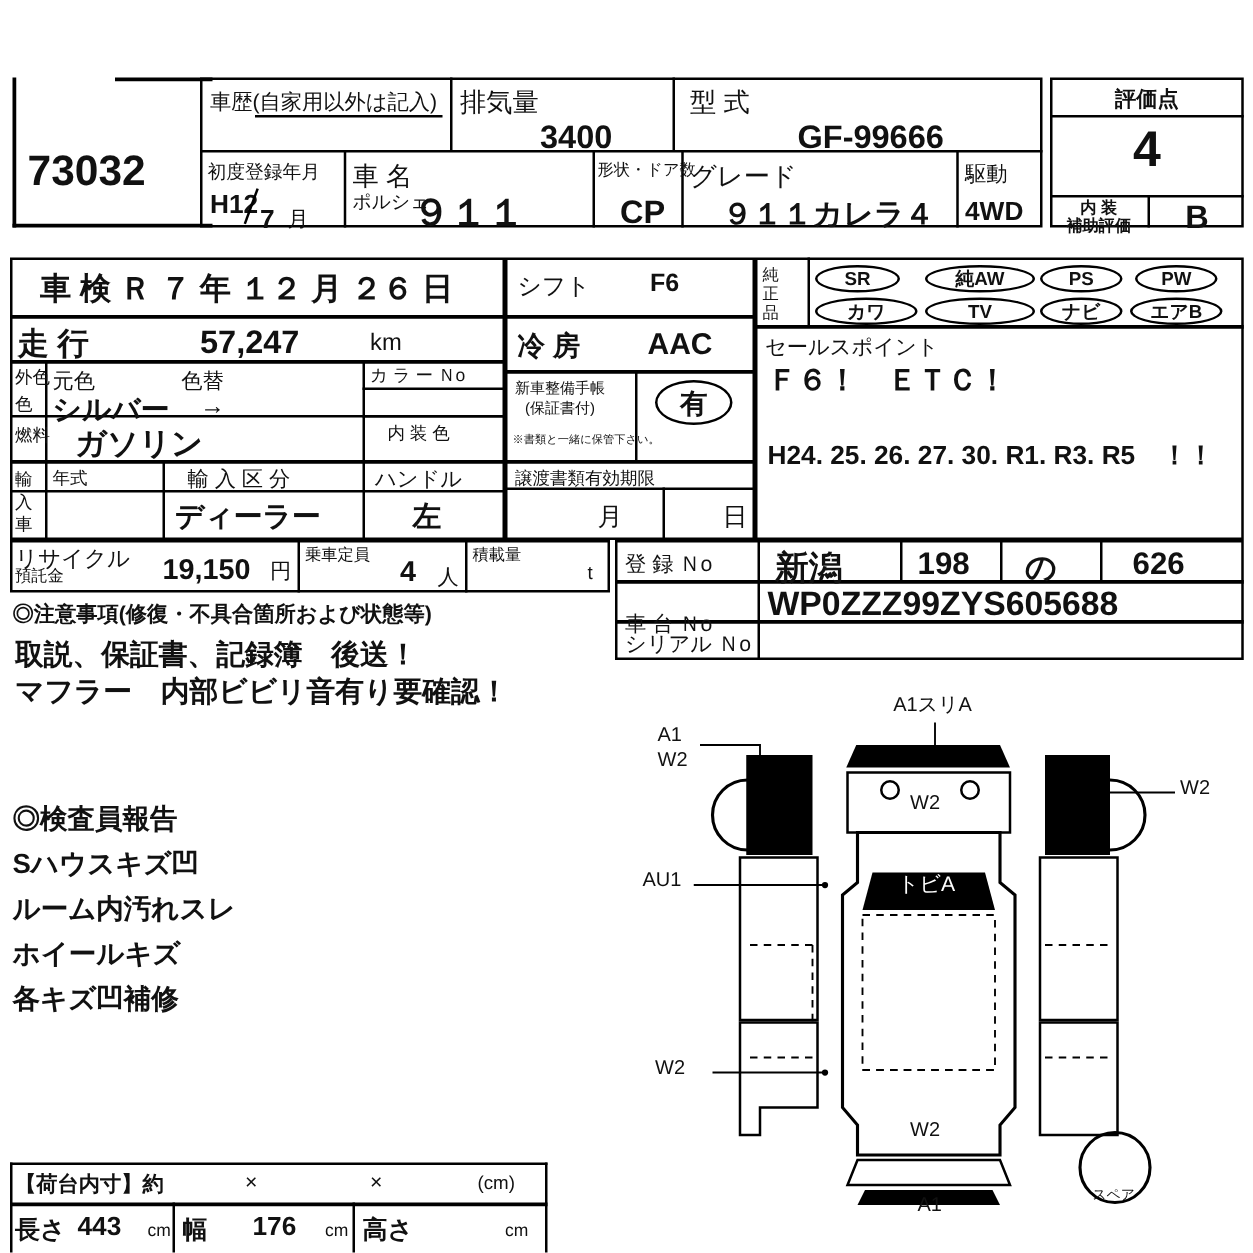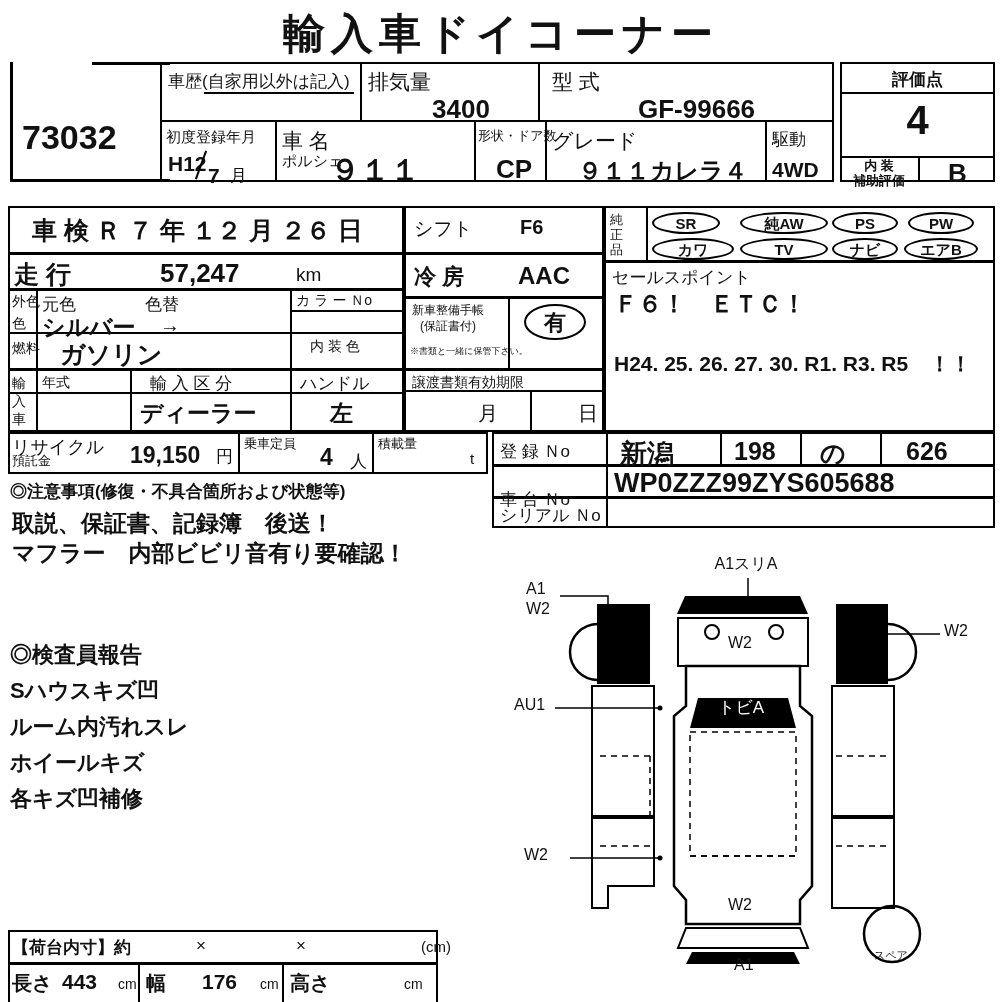--- a/index.html
+++ b/index.html
@@ -36,21 +36,20 @@
     text-align:center; font-size:15px; font-weight:bold;
   }
 
   svg { display:block; }
 </style>
 </head>
 <body>
 
 <div class="sheet">
 
-  <div class="t" id="title">輸入車ドイコーナー</div>
 
   <div class="line" style="left:92px; top:62px; width:78px; height:3px;"></div>
   <div class="line" style="left:10px; top:62px; width:3px; height:120px;"></div>
   <div class="line" style="left:10px; top:179px; width:160px; height:3px;"></div>
   <div class="t" style="left:22px; top:118px; font-size:34px; font-weight:bold;">73032</div>
 
   <div class="bx" style="left:160px; top:62px; width:674px; height:120px;"></div>
 
   <div class="line" style="left:360px; top:62px; width:2px; height:58px;"></div>
   <div class="line" style="left:538px; top:62px; width:2px; height:58px;"></div>
@@ -284,21 +283,21 @@
   </div>
 
   <div class="bx" style="left:8px; top:930px; width:430px; height:72px; border-bottom:none;"></div>
   <div class="line" style="left:8px; top:962px; width:430px; height:3px;"></div>
   <div class="line" style="left:138px; top:962px; width:2px; height:40px;"></div>
   <div class="line" style="left:282px; top:962px; width:2px; height:40px;"></div>
 
   <div class="t" style="left:12px; top:936px; font-size:17px; font-weight:bold;">【荷台内寸】約</div>
   <div class="t" style="left:196px; top:936px; font-size:17px;">×</div>
   <div class="t" style="left:296px; top:936px; font-size:17px;">×</div>
-  <div class="t" style="left:382px; top:938px; font-size:15px;margin-left:39px;">(cm)</div>
+  <div class="t" style="left:382px; top:938px; font-size:15px;">(cm)</div>
 
   <div class="t" style="left:12px; top:970px; font-size:20px; font-weight:bold;">長さ</div>
   <div class="t" style="left:62px; top:970px; font-size:21px; font-weight:bold;">443</div>
   <div class="t" style="left:118px; top:976px; font-size:14px;">cm</div>
   <div class="t" style="left:146px; top:970px; font-size:20px; font-weight:bold;">幅</div>
   <div class="t" style="left:202px; top:970px; font-size:21px; font-weight:bold;">176</div>
   <div class="t" style="left:260px; top:976px; font-size:14px;">cm</div>
   <div class="t" style="left:290px; top:970px; font-size:20px; font-weight:bold;">高さ</div>
   <div class="t" style="left:404px; top:976px; font-size:14px;">cm</div>
 

